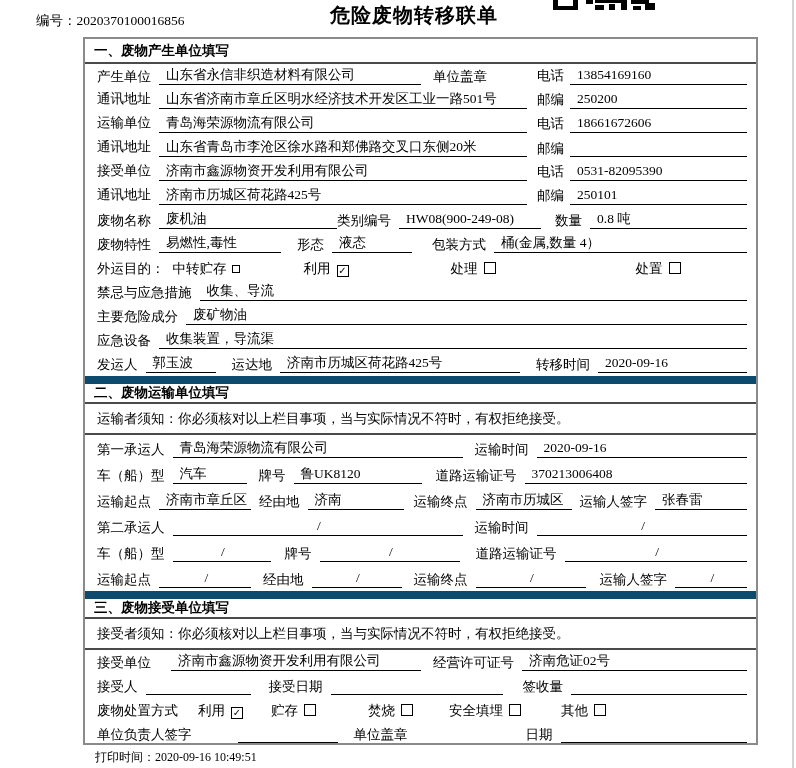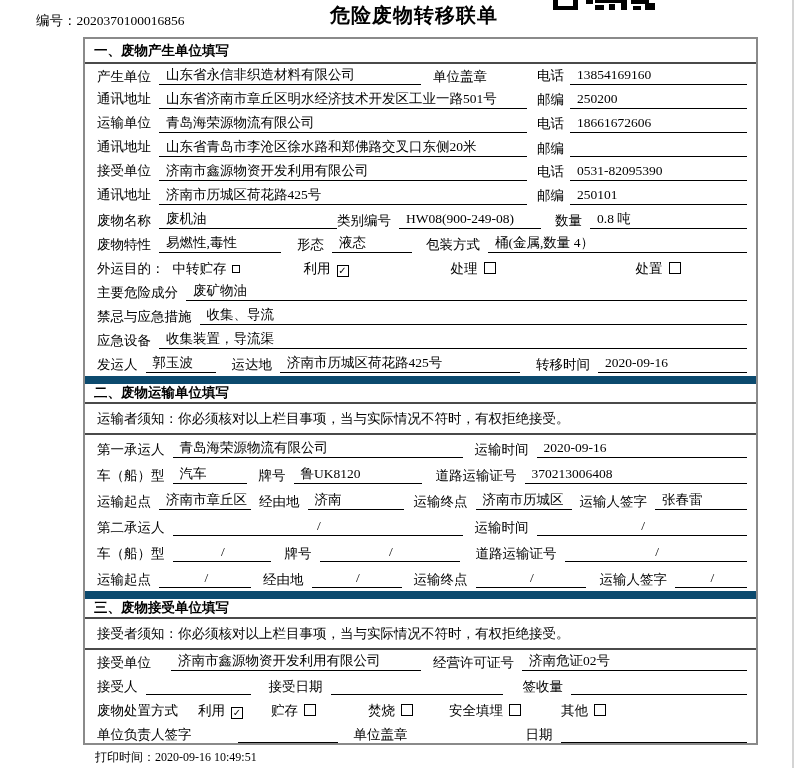--- a/index.html
+++ b/index.html
@@ -143,48 +143,48 @@
     <span class="u" style="width:142px">HW08(900-249-08)</span>
     <span class="lbl" style="margin-left:14px">数量</span>
     <span class="u grow">0.8 吨</span>
   </div>
 
   <div class="row">
     <span class="lbl">废物特性</span>
     <span class="u" style="width:122px">易燃性,毒性</span>
     <span class="lbl" style="margin-left:16px">形态</span>
     <span class="u" style="width:80px">液态</span>
-    <span class="lbl" style="margin-left:14px">包装方式</span>
+    <span class="lbl" style="margin-left:20px">包装方式</span>
     <span class="u grow">桶(金属,数量 4）</span>
   </div>
 
   <div class="row">
     <span class="lbl">外运目的：</span>
     <span class="opt">
       <span>中转贮存</span><span class="cb small"></span>
     </span>
     <span class="opt" style="margin-left:64px">
       <span>利用</span><span class="cb checked">✓</span>
     </span>
     <span class="opt" style="margin-left:102px">
       <span>处理</span><span class="cb"></span>
     </span>
     <span class="opt" style="margin-left:140px">
       <span>处置</span><span class="cb"></span>
     </span>
   </div>
 
   <div class="row">
+    <span class="lbl">禁忌与应急措施</span>
+    <span class="u grow">收集、导流</span>
+  </div>
+
+  <div class="row">
     <span class="lbl">主要危险成分</span>
     <span class="u grow">废矿物油</span>
-  </div>
-
-  <div class="row">
-    <span class="lbl">禁忌与应急措施</span>
-    <span class="u grow">收集、导流</span>
   </div>
 
   <div class="row">
     <span class="lbl">应急设备</span>
     <span class="u grow">收集装置，导流渠</span>
   </div>
 
   <div class="row">
     <span class="lbl">发运人</span>
     <span class="u" style="width:70px">郭玉波</span>

